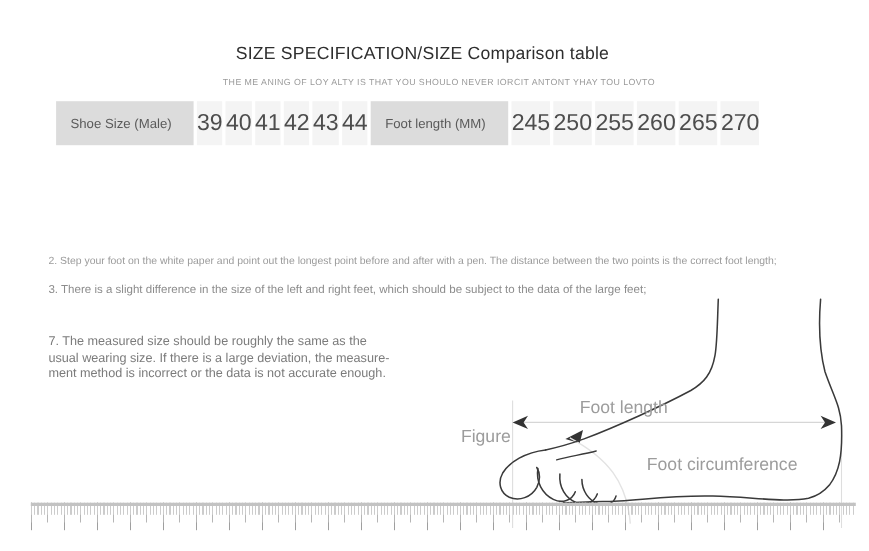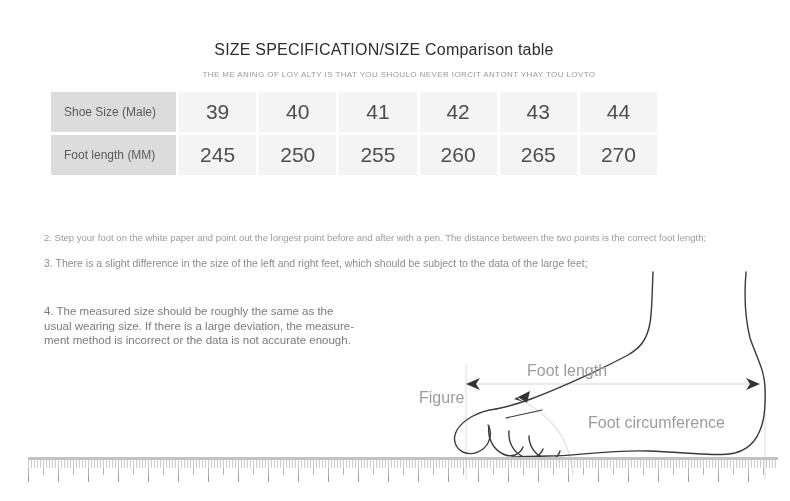--- a/index.html
+++ b/index.html
@@ -12,21 +12,21 @@
     position:absolute;top:41px;left:0;width:702px;text-align:center;
     font-size:16px;color:#2e2e2e;letter-spacing:.2px;margin-left:33px;
   }
   .page-subtitle{
     position:absolute;top:70px;left:4px;width:790px;text-align:center;
     font-size:8px;color:#9a9a9a;letter-spacing:.4px;
   }
   
   .size-table{
     position:absolute;left:51px;top:92px;width:606px;
-    display:flex;flex-direction:column;gap:3px;
+    display:flex;flex-direction:row;gap:3px;
   }
   .size-row{display:flex;gap:3px;height:40px;}
   .row-label{
     width:125px;flex:0 0 125px;background:#dcdcdc;color:#5a5a5a;
     font-size:12px;display:flex;align-items:center;padding-left:13px;box-sizing:border-box;
   }
   .size-cell{
     flex:1;background:#f4f4f4;color:#4d4d4d;font-size:21px;
     display:flex;align-items:center;justify-content:center;
   }
@@ -80,21 +80,21 @@
       <div class="size-cell">250</div>
       <div class="size-cell">255</div>
       <div class="size-cell">260</div>
       <div class="size-cell">265</div>
       <div class="size-cell">270</div>
     </div>
   </div>
 
   <div class="note note-2">2. Step your foot on the white paper and point out the longest point before and after with a pen. The distance between the two points is the correct foot length;</div>
   <div class="note note-3">3. There is a slight difference in the size of the left and right feet, which should be subject to the data of the large feet;</div>
-  <div class="note note-5">4. The measured size should be roughly the same as the
+  <div class="note note-5">7. The measured size should be roughly the same as the
 usual wearing size. If there is a large deviation, the measure-
 ment method is incorrect or the data is not accurate enough.</div>
 
   <svg class="foot-svg" viewBox="0 0 380 214" fill="none" xmlns="http://www.w3.org/2000/svg">
 
     <line x1="56" y1="96" x2="56" y2="212" stroke="#dedede" stroke-width="1"></line>
     <line x1="355" y1="116" x2="355" y2="212" stroke="#dedede" stroke-width="1"></line>
     <line x1="58" y1="116" x2="348" y2="116" stroke="#d6d6d6" stroke-width="1"></line>
 
     <path d="M56,116 L70,110 L66,116 L70,122 Z" fill="#333"></path>

